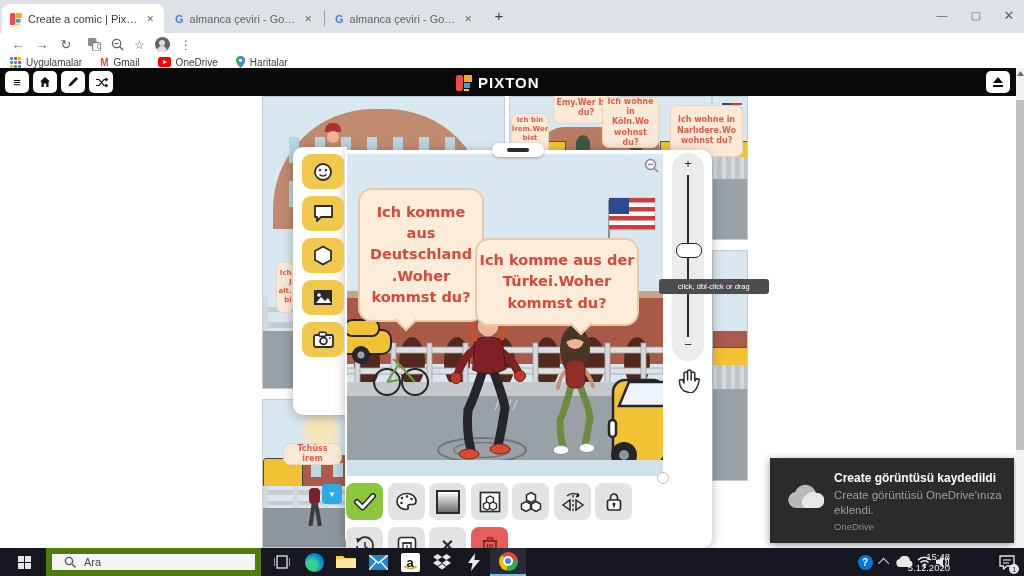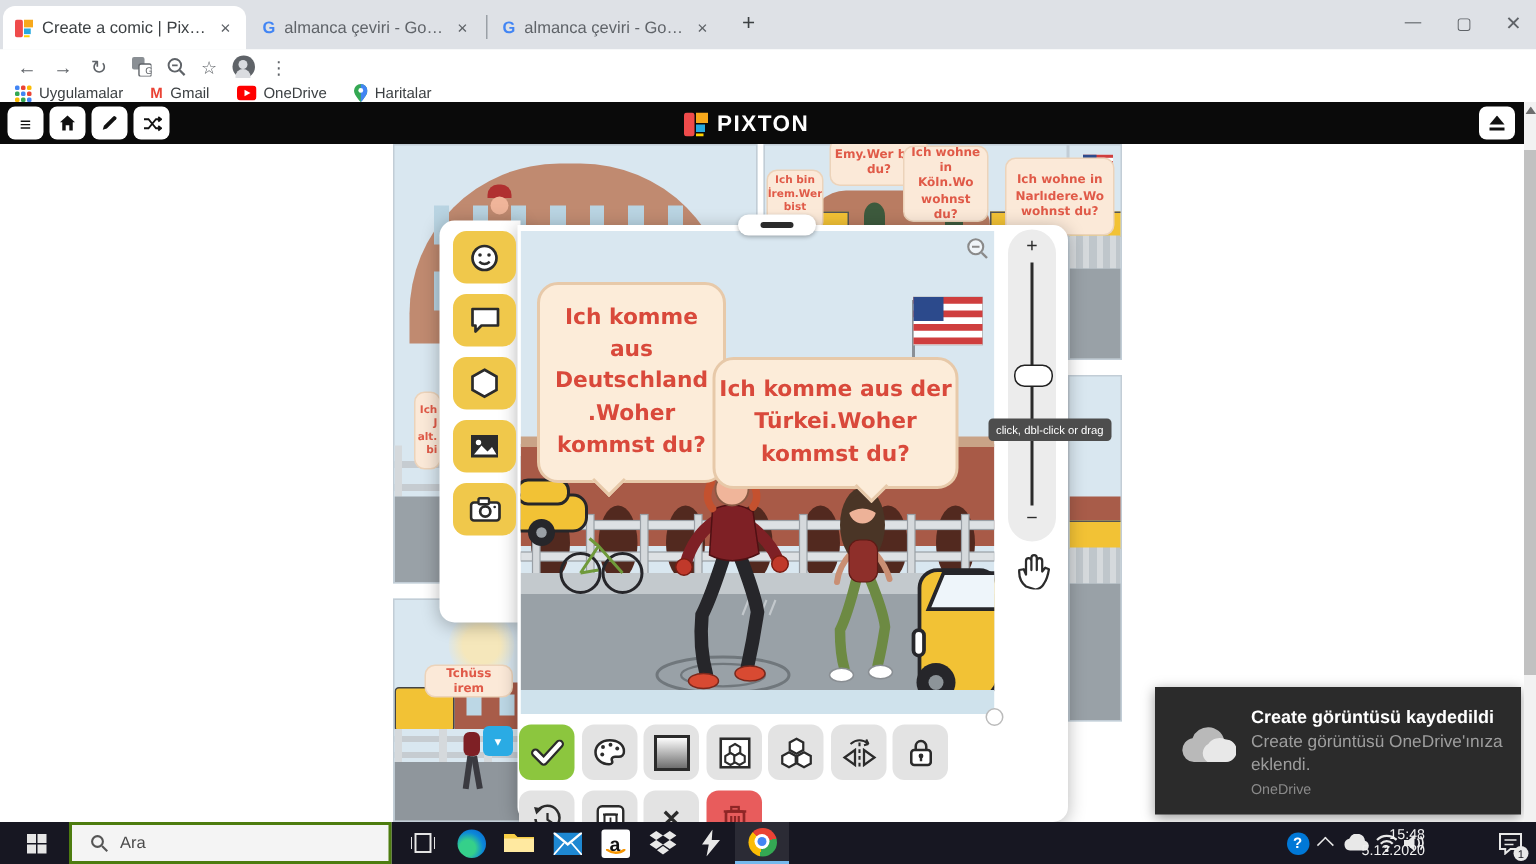--- a/index.html
+++ b/index.html
@@ -50,35 +50,35 @@
           color:#d9493b;font-weight:bold;font-family:"DejaVu Sans",sans-serif;font-size:14.5px;
           line-height:1.45;display:flex;align-items:center;justify-content:center;text-align:center;
           white-space:pre-line;box-sizing:border-box;}
   .speech:after{content:"";position:absolute;bottom:-8px;width:14px;height:14px;background:#fcecd9;
           border-right:2px solid #e7c9a9;border-bottom:2px solid #e7c9a9;transform:rotate(45deg);}
   .tail-a:after{left:38px;} .tail-b:after{left:96px;}
   .tb{position:absolute;top:0;width:37px;height:37px;border-radius:8px;background:#e3e3e3;
       display:flex;align-items:center;justify-content:center;color:#2b2b2b;}
   .slider{position:absolute;left:672px;top:57px;width:32px;height:208px;background:#ececec;border-radius:16px;z-index:11;}
   .tooltip{position:absolute;left:659px;top:183px;z-index:13;background:#4d4d4d;color:#fff;font-size:7.5px;
-           padding:3px 5px;border-radius:3px;white-space:nowrap;}
+           padding:3px 19px;border-radius:3px;white-space:nowrap;}
   
   .toast{position:absolute;left:770px;top:458px;width:244px;height:85px;background:#2b2b2b;z-index:30;
          box-shadow:0 2px 8px rgba(0,0,0,.4);}
   .toast .tt{position:absolute;left:64px;top:13px;color:#fff;font-size:12px;font-weight:bold;}
   .toast .tb2{position:absolute;left:64px;top:30px;width:168px;color:#9e9e9e;font-size:11.5px;line-height:1.3;}
   .toast .src{position:absolute;left:64px;top:63px;color:#8a8a8a;font-size:9.5px;}
   
   .sbar{position:absolute;left:1016px;top:68px;width:8px;height:480px;background:#f2f2f2;z-index:35;}
   .sthumb{position:absolute;left:0;top:32px;width:8px;height:350px;background:#c1c1c1;}
   
   .taskbar{position:absolute;left:0;top:548px;width:1024px;height:28px;background:#171722;z-index:40;
            color:#e8e8e8;}
   .tslot{position:absolute;top:0;width:32px;height:28px;display:flex;align-items:center;justify-content:center;}
-  .search{position:absolute;left:46px;top:0;width:215px;height:28px;background:#f4f4f4;border:2px solid #4d7c0f;
+  .search{position:absolute;left:46px;top:0;width:215px;height:28px;background:#f4f4f4;border:6px solid #4d7c0f;
           box-sizing:border-box;display:flex;align-items:center;gap:8px;padding-left:12px;color:#4a4a4a;font-size:11px;}
   .clock{position:absolute;left:892px;top:3px;width:58px;text-align:right;font-size:9.5px;line-height:1.2;color:#f0f0f0;}
   .winlogo{display:grid;grid-template-columns:6px 6px;grid-gap:1px;}
   .winlogo i{width:6px;height:6px;background:#e6e6e6;}
   svg{display:block;}
 </style>
 </head>
 <body>
 
 <div class="screen">

